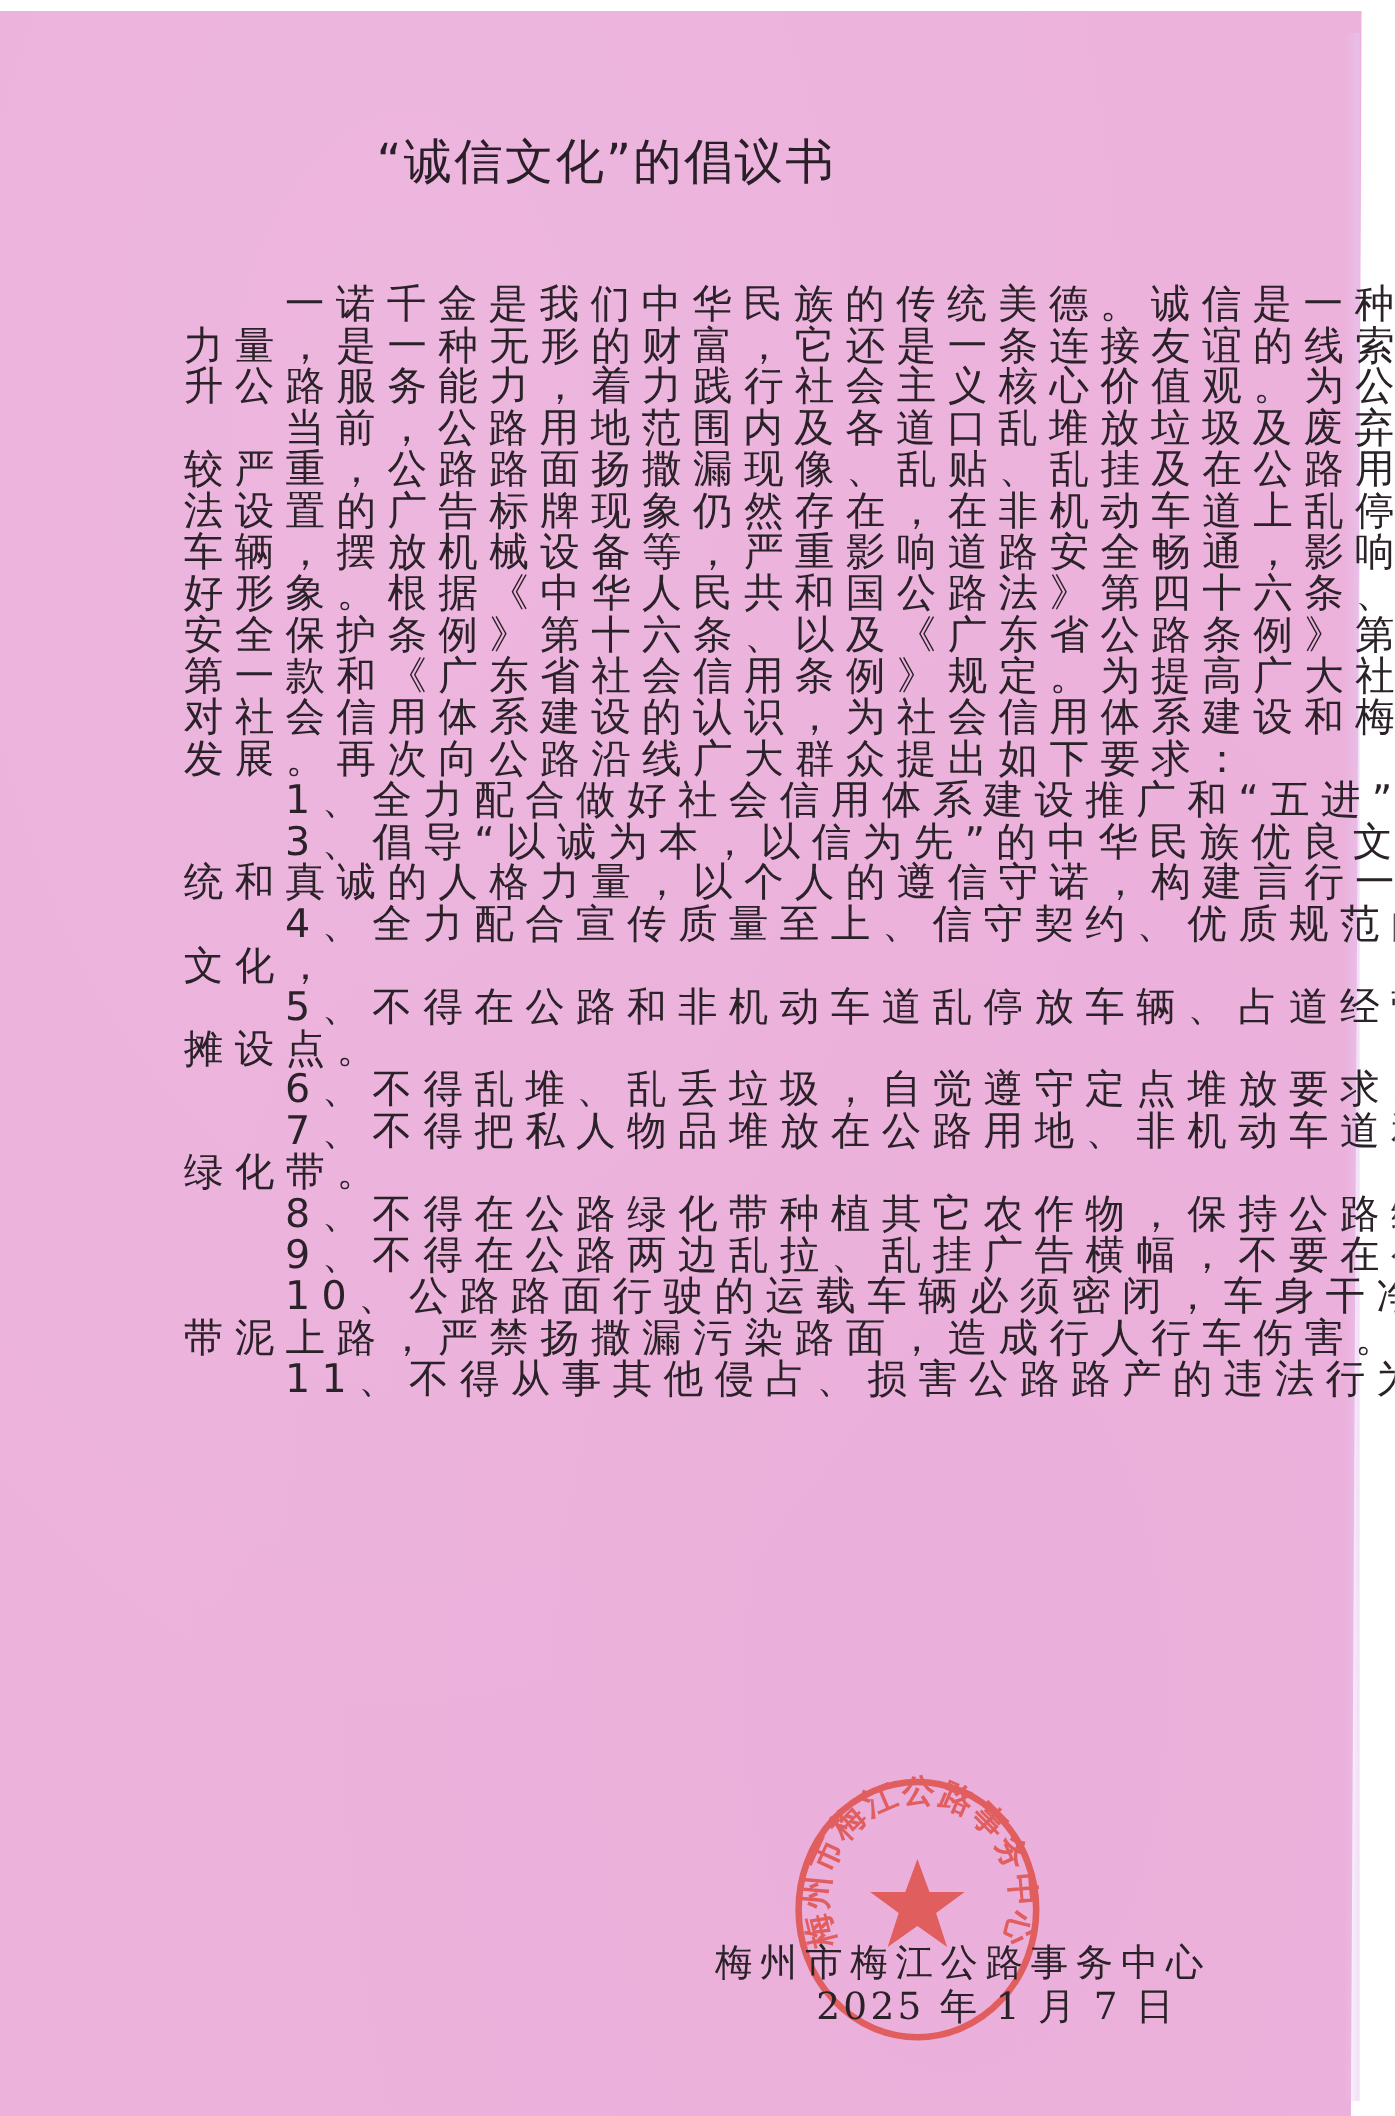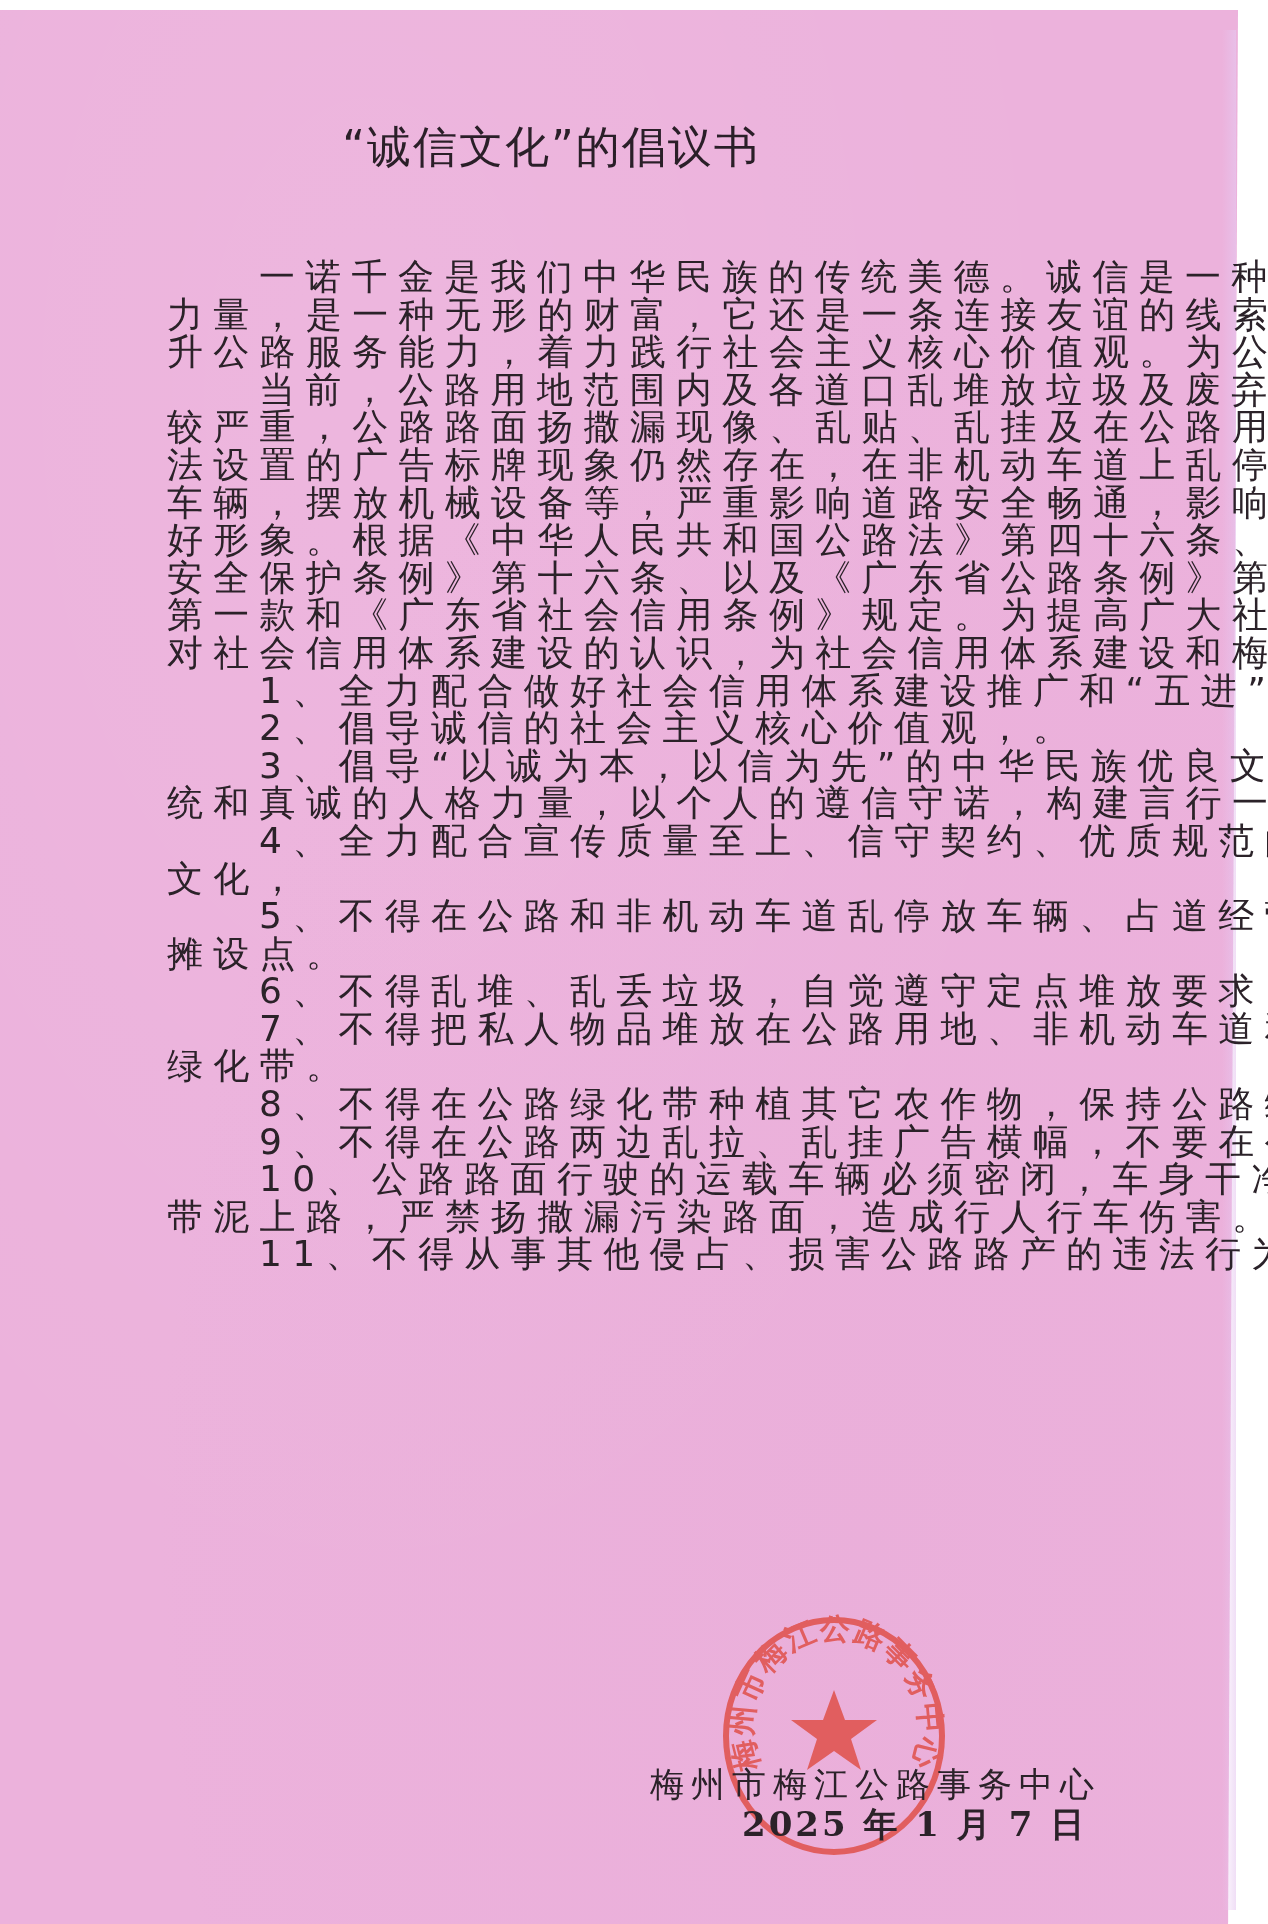--- a/index.html
+++ b/index.html
@@ -78,21 +78,20 @@
       letter-spacing: 7px;
       white-space: nowrap;
     }
     .sig-date {
       height: 40px;
       line-height: 40px;
       white-space: nowrap;
       padding-left: 92px;
       letter-spacing: 3px;
       font-family: "DejaVu Serif", serif;
-      font-weight: bold;
     }
     .seal {
       position: absolute;
       left: 718px;
       top: 1612px;
       width: 232px;
       height: 248px;
       pointer-events: none;
       opacity: 0.85;
     }
@@ -112,24 +111,24 @@
   <div class="line">升公路服务能力，着力践行社会主义核心价值观。为公众出行</div>
 
   <div class="line indent">当前，公路用地范围内及各道口乱堆放垃圾及废弃物现象</div>
   <div class="line">较严重，公路路面扬撒漏现像、乱贴、乱挂及在公路用地上非</div>
   <div class="line">法设置的广告标牌现象仍然存在，在非机动车道上乱停、乱放</div>
   <div class="line">车辆，摆放机械设备等，严重影响道路安全畅通，影响梅州良</div>
   <div class="line">好形象。根据《中华人民共和国公路法》第四十六条、《公路</div>
   <div class="line">安全保护条例》第十六条、以及《广东省公路条例》第十八条</div>
   <div class="line">第一款和《广东省社会信用条例》规定。为提高广大社会公众</div>
   <div class="line">对社会信用体系建设的认识，为社会信用体系建设和梅州经济</div>
+  <div class="line">发展。再次向公路沿线广大群众提出如下要求：</div>
 
   <div class="line indent">1、全力配合做好社会信用体系建设推广和“五进”工作。</div>
 
-  <div class="line indent">2、倡导诚信的社会主义核心价值观，。</div>
 
   <div class="line indent">3、倡导“以诚为本，以信为先”的中华民族优良文化传</div>
   <div class="line">统和真诚的人格力量，以个人的遵信守诺，构建言行一致、诚</div>
 
   <div class="line indent">4、全力配合宣传质量至上、信守契约、优质规范的诚信</div>
   <div class="line">文化，</div>
 
   <div class="line indent">5、不得在公路和非机动车道乱停放车辆、占道经营、摆</div>
   <div class="line">摊设点。</div>
 

